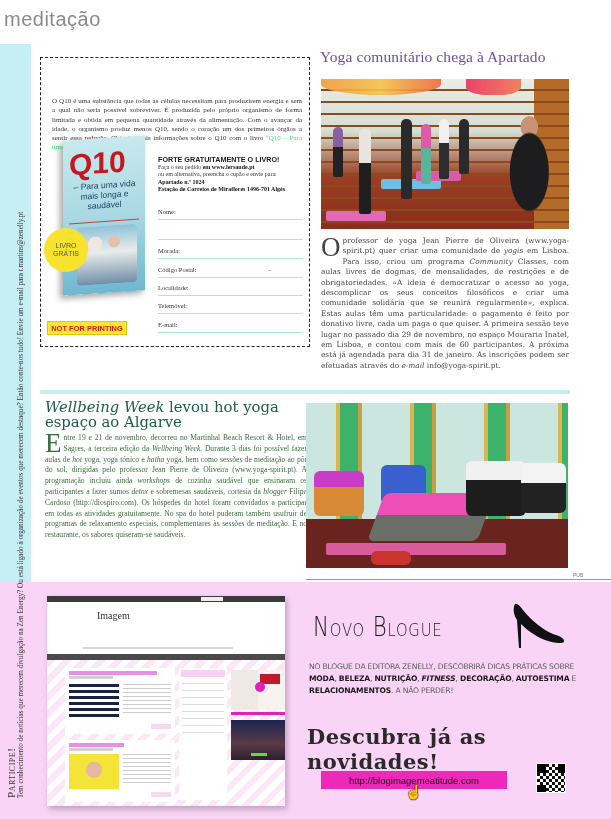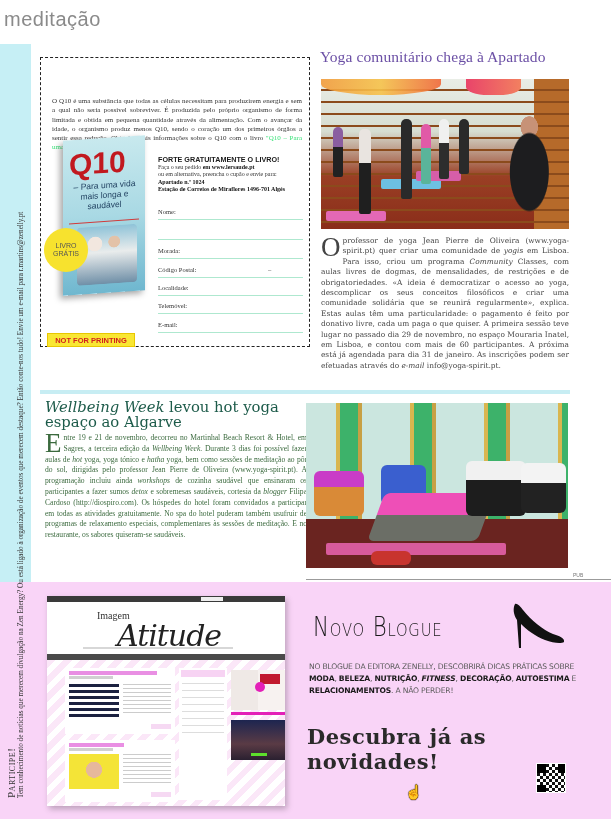--- a/index.html
+++ b/index.html
@@ -19,21 +19,21 @@
   .coupon { position: absolute; left: 40px; top: 57px; width: 270px; height: 290px; border: 1.5px dashed #222; background: #fff; }
   .coupon-title { position: absolute; left: 11px; top: 23px; font-family: "Liberation Sans", sans-serif; font-weight: bold; font-size: 11.5px; color: #1a1a1a; }
   .coupon-body { position: absolute; left: 11px; top: 39px; width: 250px; font-family: "Liberation Serif", serif; font-size: 7px; line-height: 9.3px; color: #333; text-align: justify; }
   .coupon-body .green { color: #3be37a; }
   .book { position: absolute; left: 22px; top: 80px; width: 82px; height: 155px; background: linear-gradient(180deg, #c8e9ee 0%, #a9d9e4 50%, #6fb7cf 100%); box-shadow: -3px 3px 6px rgba(0,0,0,0.35); transform: skewY(-4deg); }
   .book-q10 { position: absolute; left: 6px; top: 8px; font-family: "Liberation Sans", sans-serif; font-weight: bold; font-size: 30px; color: #c1191f; }
   .book-sub { position: absolute; left: 4px; top: 42px; width: 75px; font-family: "Liberation Sans", sans-serif; font-size: 8.5px; line-height: 10px; color: #1e3e5e; text-align: center; }
   .book-pulse { position: absolute; left: 6px; top: 72px; width: 70px; height: 12px; border-bottom: 1.5px solid #d13a3a; }
   .book-people { position: absolute; left: 14px; top: 88px; width: 60px; height: 58px; background: radial-gradient(circle at 30% 30%, #f2e7df 0 12%, transparent 13%), radial-gradient(circle at 62% 28%, #e3c2a8 0 10%, transparent 11%), linear-gradient(180deg, #8fc3d8 0%, #e9ecec 45%, #6f8fa7 100%); border-radius: 4px; }
   .badge-free { position: absolute; left: 3px; top: 170px; width: 44px; height: 44px; border-radius: 50%; background: #f7e22e; display: flex; align-items: center; justify-content: center; text-align: center; font-family: "Liberation Sans", sans-serif; font-size: 7px; line-height: 8px; color: #555; }
-  .not-printing { position: absolute; left: 6px; top: 263px; width: 88px; height: 14px; background: #f9e733; color: #d2211d; font-family: "Liberation Sans", sans-serif; font-weight: bold; font-size: 7.5px; display: flex; align-items: center; justify-content: center; border: 1px solid #e8c700; margin-top: 12px; }
+  .not-printing { position: absolute; left: 6px; top: 263px; width: 80px; height: 14px; background: #f9e733; color: #d2211d; font-family: "Liberation Sans", sans-serif; font-weight: bold; font-size: 7.5px; display: flex; align-items: center; justify-content: center; border: 1px solid #e8c700; }
   .order-box { position: absolute; left: 117px; top: 97px; width: 148px; }
   .order-title { font-family: "Liberation Sans", sans-serif; font-weight: bold; font-size: 7.2px; color: #1a1a1a; }
   .order-line { font-family: "Liberation Serif", serif; font-size: 6px; line-height: 7.3px; color: #333; }
   .order-line b { color: #111; }
   .form-field { position: absolute; left: 117px; width: 145px; height: 12px; border-bottom: 1px solid #aee8cf; font-family: "Liberation Serif", serif; font-size: 6.5px; color: #333; }
   .cp-dash { position: absolute; left: 110px; top: 0; font-size: 6.5px; }
 
   
   .yoga1-title { position: absolute; left: 320px; top: 48px; font-family: "Liberation Serif", serif; font-size: 15.5px; color: #6b4fa5; letter-spacing: 0.1px; }
   .photo1 { position: absolute; left: 321px; top: 79px; width: 248px; height: 150px; overflow: hidden;
@@ -186,21 +186,20 @@
 
 <div class="page-num">PUB</div>
 <div class="page-rule"></div>
 
 <div class="ad">
   <div class="blog-shot">
     <div class="blog-topbar">
         <div class="srch"></div>
       </div>
     <div class="blog-logo-small">Imagem</div>
-    <div class="blog-logo" style="top:22px;left:70px;">Atitude</div>
     <div class="blog-tagline"></div>
     <div class="blog-nav"></div>
     <div class="blog-body">
       <div class="blog-card" style="top:8px;height:66px;">
         <div class="t"></div>
           <div class="t2"></div>
         <div class="img" style="top:16px;background:repeating-linear-gradient(180deg,#1b2140 0 3px,#fff 3px 6px);"></div>
         <div class="lines" style="top:16px;"></div>
         <div class="more" style="top:56px;"></div>
       </div>
@@ -234,15 +233,16 @@
   </div>
 
   <div class="novo-title">Novo Blogue</div>
   <svg class="shoe" viewBox="0 0 56 50">
     <path d="M6 4 C4 8 4 14 8 20 L10 48 L12 48 L12 24 C18 30 26 36 36 40 C44 43 52 44 55 42 C56 38 50 36 44 34 C34 30 22 20 14 10 C11 6 8 3 6 4 Z" fill="#111"></path>
   </svg>
   <div class="novo-desc">
     <span>No blogue da editora Zenelly, descobrirá dicas práticas sobre </span><b>moda</b><span>, </span><b>beleza</b><span>, </span><b>nutrição</b><span>, </span><i>fitness</i><span>, </span><b>decoração</b><span>, </span><b>autoestima</b><span> e </span><b>relacionamentos</b><span>. A não perder!</span>
   </div>
   <div class="novo-cta">Descubra já as novidades!</div>
+  <div class="url-btn">http://blogimagemeatitude.com</div>
   <div class="hand">☝</div>
   <div class="qr"></div>
 </div>
 
 </body></html>

